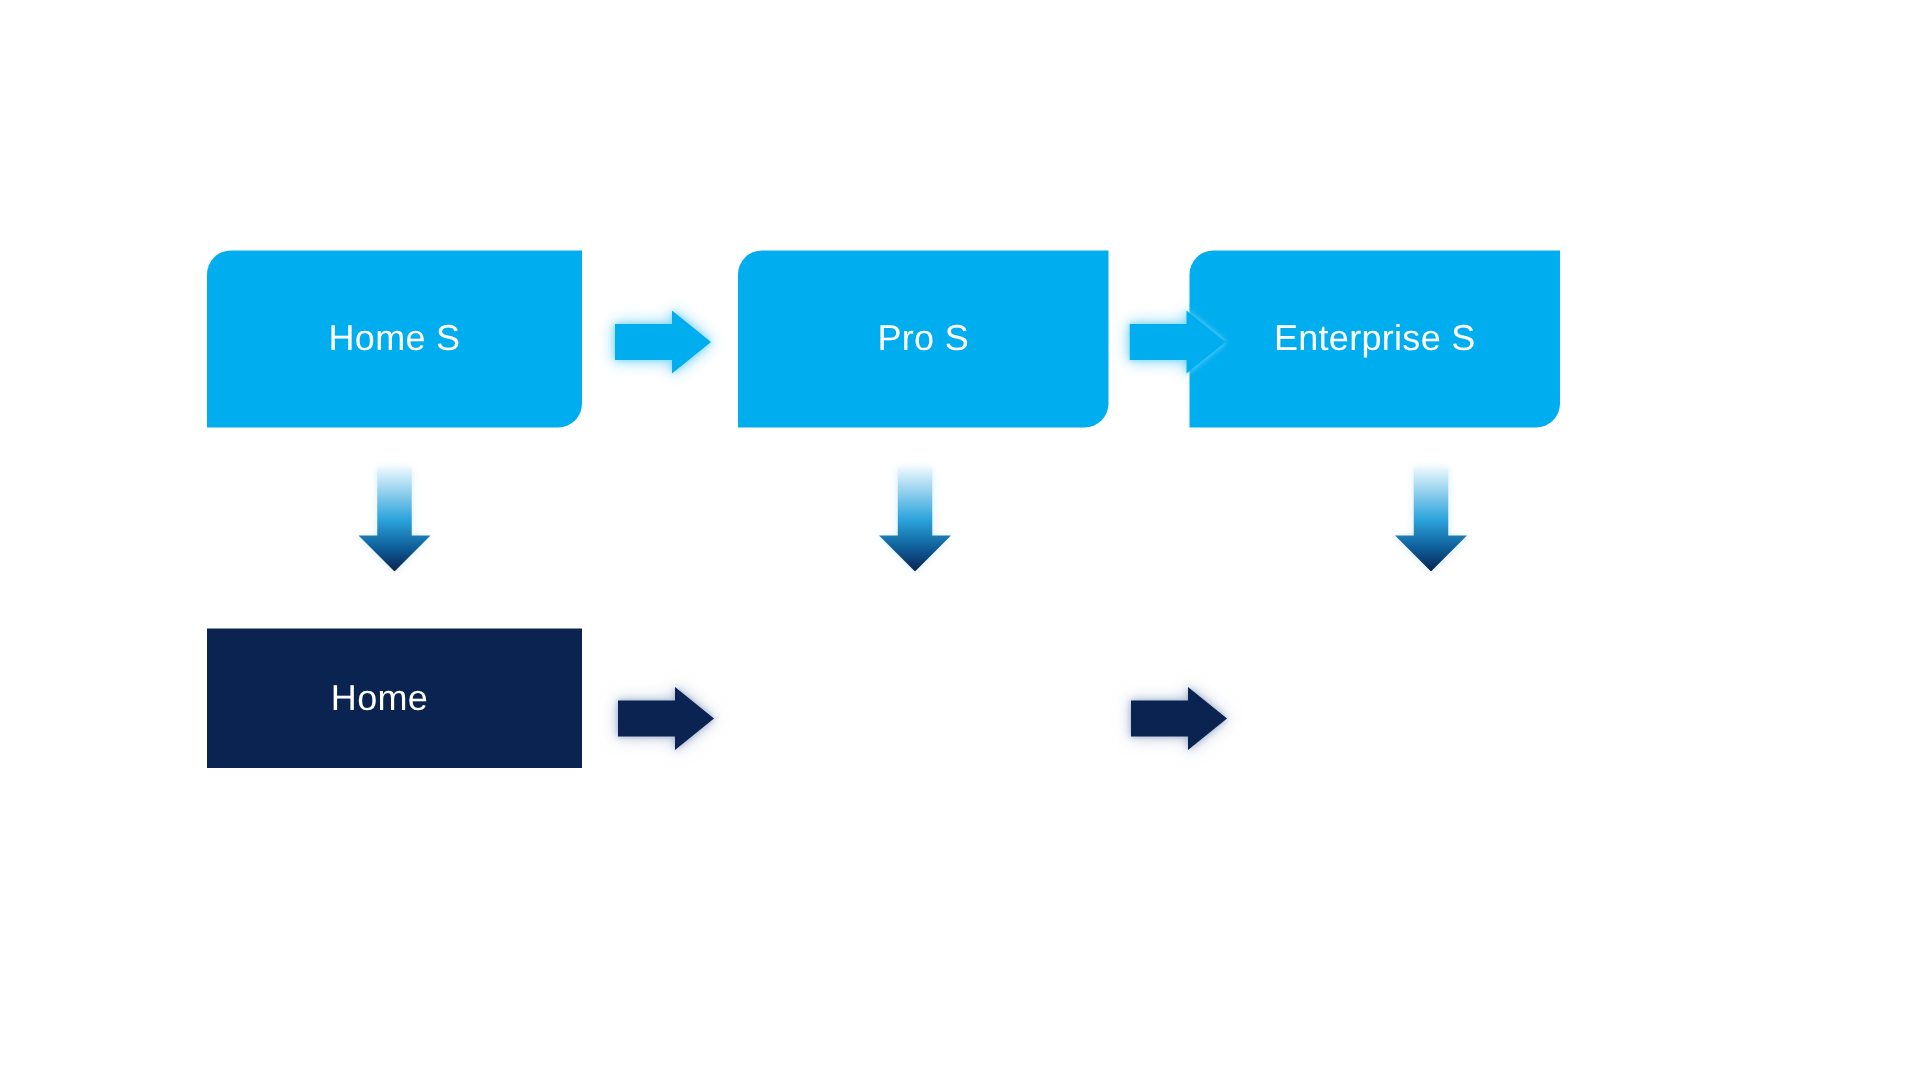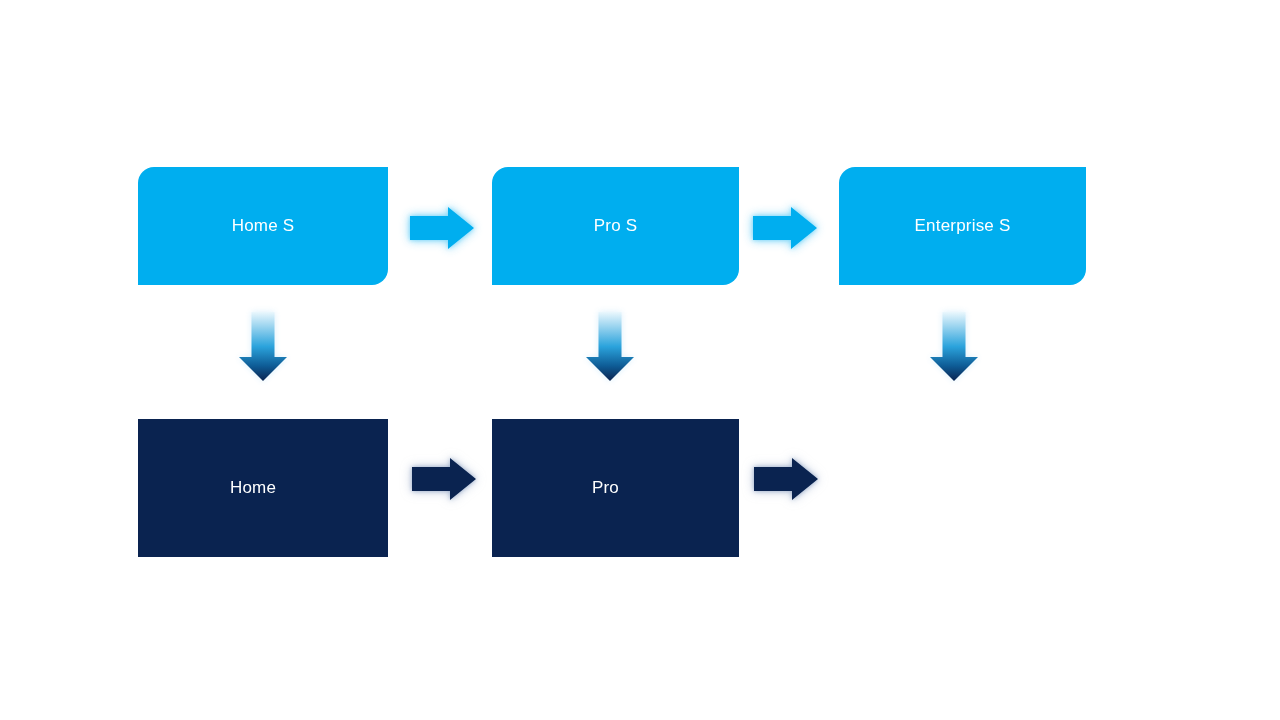--- a/index.html
+++ b/index.html
@@ -16,42 +16,42 @@
     font-family: "Liberation Sans", sans-serif;
   }
   .node {
     position: absolute;
     display: flex;
     align-items: center;
     justify-content: center;
   }
   .node .label {
     color: var(--label-text, #ffffff);
-    font-size: 17px;
+    font-size: 24px;
     font-weight: 400;
     letter-spacing: 0.2px;
     white-space: nowrap;
   }
   .node.top {
     top: 167px;
     height: 118px;
     background: var(--top-box-fill, #00aeef);
     border-radius: 16px 0 16px 0;
   }
   .node.bottom {
     top: 419px;
-    height: 138px;
+    height: 93px;
     background: var(--bottom-box-fill, #0a2350);
   }
   .node.bottom .label {
     transform: translateX(-10px);
   }
   .col1 { left: 138px; width: 250px; }
   .col2 { left: 492px; width: 247px; }
-  .col3 { left: 839px; width: 247px; }
+  .col3 { left: 793px; width: 247px; }
 
   .arrow {
     position: absolute;
     display: block;
   }
   .arrow.right-light {
     top: 207px;
     filter: drop-shadow(0 0 2px rgba(125, 216, 250, 0.95))
             drop-shadow(0 0 5px rgba(0, 174, 239, 0.45));
   }
@@ -101,23 +101,20 @@
   <div class="node top col2">
     <span class="label">Pro S</span>
   </div>
   <div class="node top col3">
     <span class="label">Enterprise S</span>
   </div>
 
   <div class="node bottom col1">
     <span class="label">Home</span>
   </div>
-  <div class="node bottom col2">
-    <span class="label">Pro</span>
-  </div>
 
   <svg class="arrow right-light r-arrow-1" width="64" height="42" viewBox="0 0 64 42">
     <path d="M0 9 H38 V0 L64 21 L38 42 V33 H0 Z" style="fill: var(--top-arrow-fill, #00AEEF)"></path>
   </svg>
   <svg class="arrow right-light r-arrow-2" width="64" height="42" viewBox="0 0 64 42">
     <path d="M0 9 H38 V0 L64 21 L38 42 V33 H0 Z" style="fill: var(--top-arrow-fill, #00AEEF)"></path>
   </svg>
 
   <svg class="arrow right-dark r-arrow-3" width="64" height="42" viewBox="0 0 64 42">
     <path d="M0 9 H38 V0 L64 21 L38 42 V33 H0 Z" style="fill: var(--bottom-arrow-fill, #0A2350)"></path>

